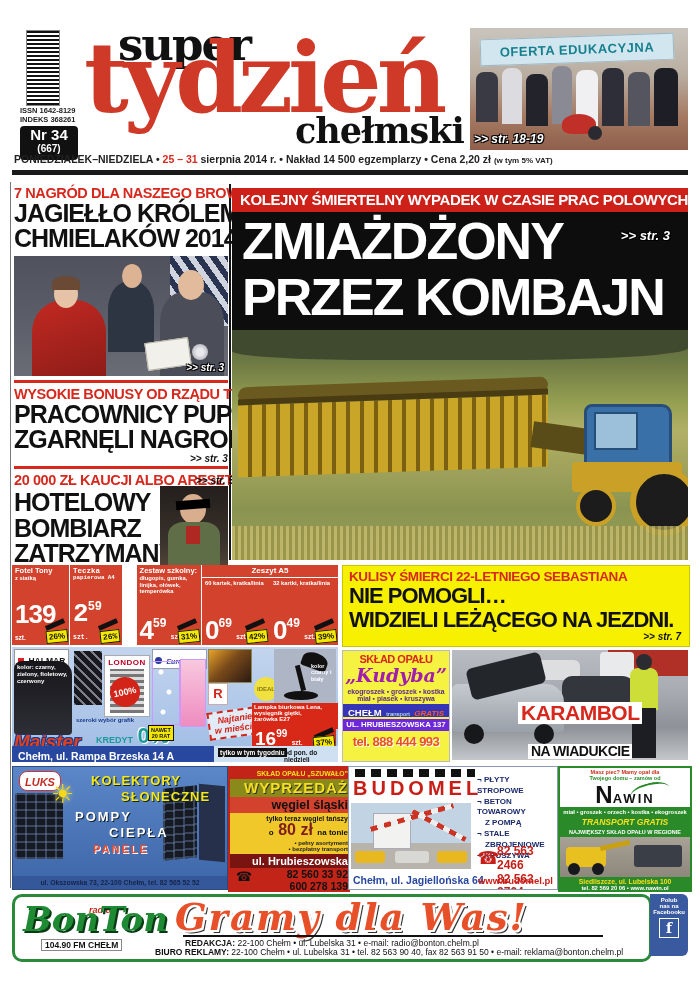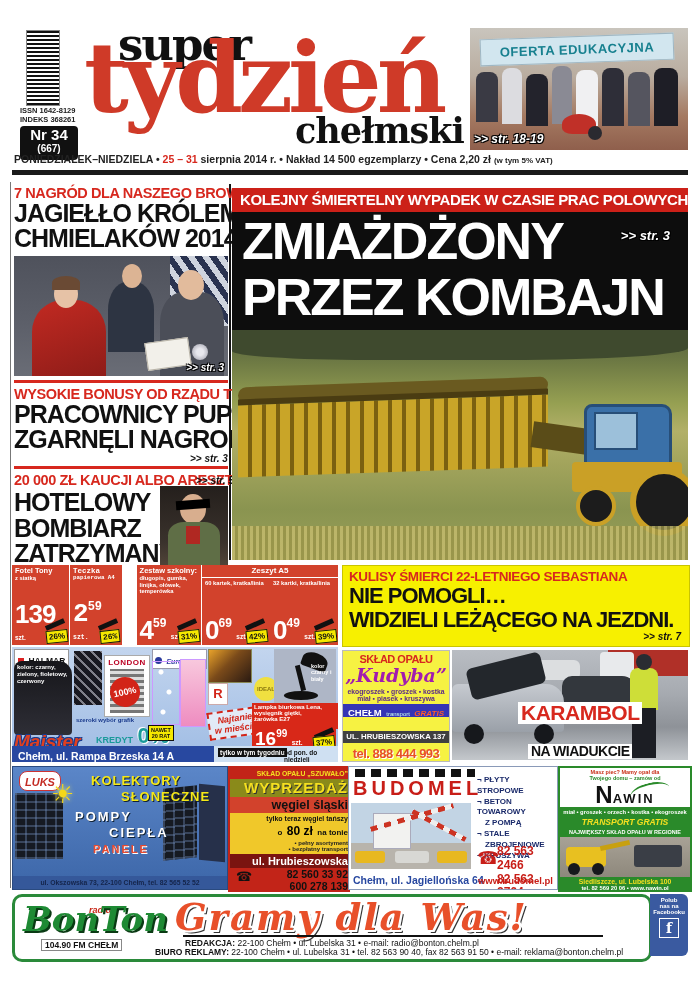--- a/index.html
+++ b/index.html
@@ -276,21 +276,21 @@
   <div class="abs" style="left:342px;top:650px;width:106px;height:110px;background:#f6f242;border:1px solid #bbb;text-align:center;overflow:hidden;">
     <div style="color:#d7281e;font-size:11px;font-weight:bold;letter-spacing:-0.5px;margin-top:2px;">SKŁAD OPAŁU</div>
     <div class="serif" style="color:#a21caf;font-size:19px;font-weight:bold;font-style:italic;line-height:1.1;">„Kudyba”</div>
     <div style="color:#5a2a8a;font-size:6.8px;font-weight:bold;margin-top:2px;">ekogroszek ▪ groszek ▪ kostka</div>
     <div style="color:#5a2a8a;font-size:6.8px;font-weight:bold;">miał ▪ piasek ▪ kruszywa</div>
     <div style="background:#3535b5;height:13px;margin-top:2px;line-height:13px;">
       <span style="color:#fff;font-size:9.5px;font-weight:bold;">CHEŁM</span>
       <span style="color:#cfe;font-size:6px;">transport</span>
       <span style="color:#ff5a2a;font-size:8px;font-weight:bold;font-style:italic;">GRATIS</span>
     </div>
-    <div style="background:#404040;height:12px;line-height:12px;color:#fff;font-size:7.8px;font-weight:bold;margin-top:14px;">UL. HRUBIESZOWSKA 137</div>
+    <div style="background:#6d28d9;height:12px;line-height:12px;color:#fff;font-size:7.8px;font-weight:bold;margin-top:2px;">UL. HRUBIESZOWSKA 137</div>
     <div style="color:#e8502a;font-size:13px;font-weight:bold;letter-spacing:-0.5px;margin-top:3px;text-shadow:1px 1px 0 #fff;">tel. 888 444 993</div>
   </div>
 
   <div class="abs" style="left:452px;top:650px;width:236px;height:110px;overflow:hidden;background:linear-gradient(180deg,#b9bdc3 0%,#a6aab0 40%,#8e9298 70%,#c4c8cc 100%);">
     <div class="abs" style="right:0;top:0;width:80px;height:26px;background:#b03028;"></div>
     <div class="abs" style="right:54px;top:2px;width:34px;height:26px;background:#e8eaec;border-radius:4px 4px 0 0;"></div>
     <div class="abs" style="left:84px;top:10px;width:44px;height:20px;background:#dcdee0;border-radius:6px;"></div>
     <div class="abs" style="left:110px;top:26px;width:74px;height:34px;background:#33373d;border-radius:10px 14px 4px 4px;"></div>
     <div class="abs" style="left:0;top:34px;width:112px;height:48px;background:linear-gradient(180deg,#c6cad0,#9aa0a8);border-radius:6px 18px 4px 4px;"></div>
     <div class="abs" style="left:16px;top:10px;width:76px;height:32px;background:#23272c;transform:rotate(-14deg);border-radius:6px;"></div>
@@ -323,21 +323,21 @@
     <div class="abs" style="left:0;bottom:0;width:214px;height:13px;background:#35589a;color:#14244a;font-size:6.8px;font-weight:bold;text-align:center;line-height:13px;">ul. Okszowska 73, 22-100 Chełm, tel. 82 565 52 52</div>
   </div>
 
   <div class="abs" style="left:228px;top:766px;width:118px;height:122px;border:2px solid #c22418;background:#f0c82a;overflow:hidden;text-align:right;">
     <div style="background:#c22418;color:#f5e020;font-size:6.8px;font-weight:bold;height:11px;line-height:11px;">SKŁAD OPAŁU „SZUWAŁO”</div>
     <div style="background:#8a8a1a;color:#f5e020;font-size:15px;font-weight:bold;letter-spacing:1px;height:18px;line-height:18px;text-shadow:1px 1px 0 #333;">WYPRZEDAŻ</div>
     <div style="background:#d2422c;color:#111;font-size:12.5px;font-weight:bold;height:16px;line-height:16px;">węgiel śląski</div>
     <div style="color:#111;font-size:7px;font-weight:bold;margin-top:2px;">tylko teraz węgiel tańszy</div>
     <div style="line-height:1;">
       <span style="font-size:8px;font-weight:bold;color:#111;">o</span>
-      <span style="font-size:12px;font-weight:bold;color:#000000;">80 zł</span>
+      <span style="font-size:16px;font-weight:bold;color:#7f1d1d;">80 zł</span>
       <span style="font-size:8px;font-weight:bold;color:#111;">na tonie</span>
     </div>
     <div style="font-size:6px;font-weight:bold;color:#222;margin-top:2px;">• pełny asortyment</div>
     <div style="font-size:6px;font-weight:bold;color:#222;">• bezpłatny transport</div>
     <div style="background:#7a1410;color:#fff;font-size:11px;font-weight:bold;height:14px;line-height:14px;margin-top:2px;">ul. Hrubieszowska</div>
     <div style="background:#c22418;height:26px;padding-top:1px;">
       <span style="font-size:13px;color:#111;float:left;margin-left:6px;">☎</span>
       <div style="font-size:10.5px;font-weight:bold;color:#111;line-height:1.1;">82 560 33 92</div>
       <div style="font-size:10.5px;font-weight:bold;color:#111;line-height:1.1;">600 278 139</div>
     </div>

